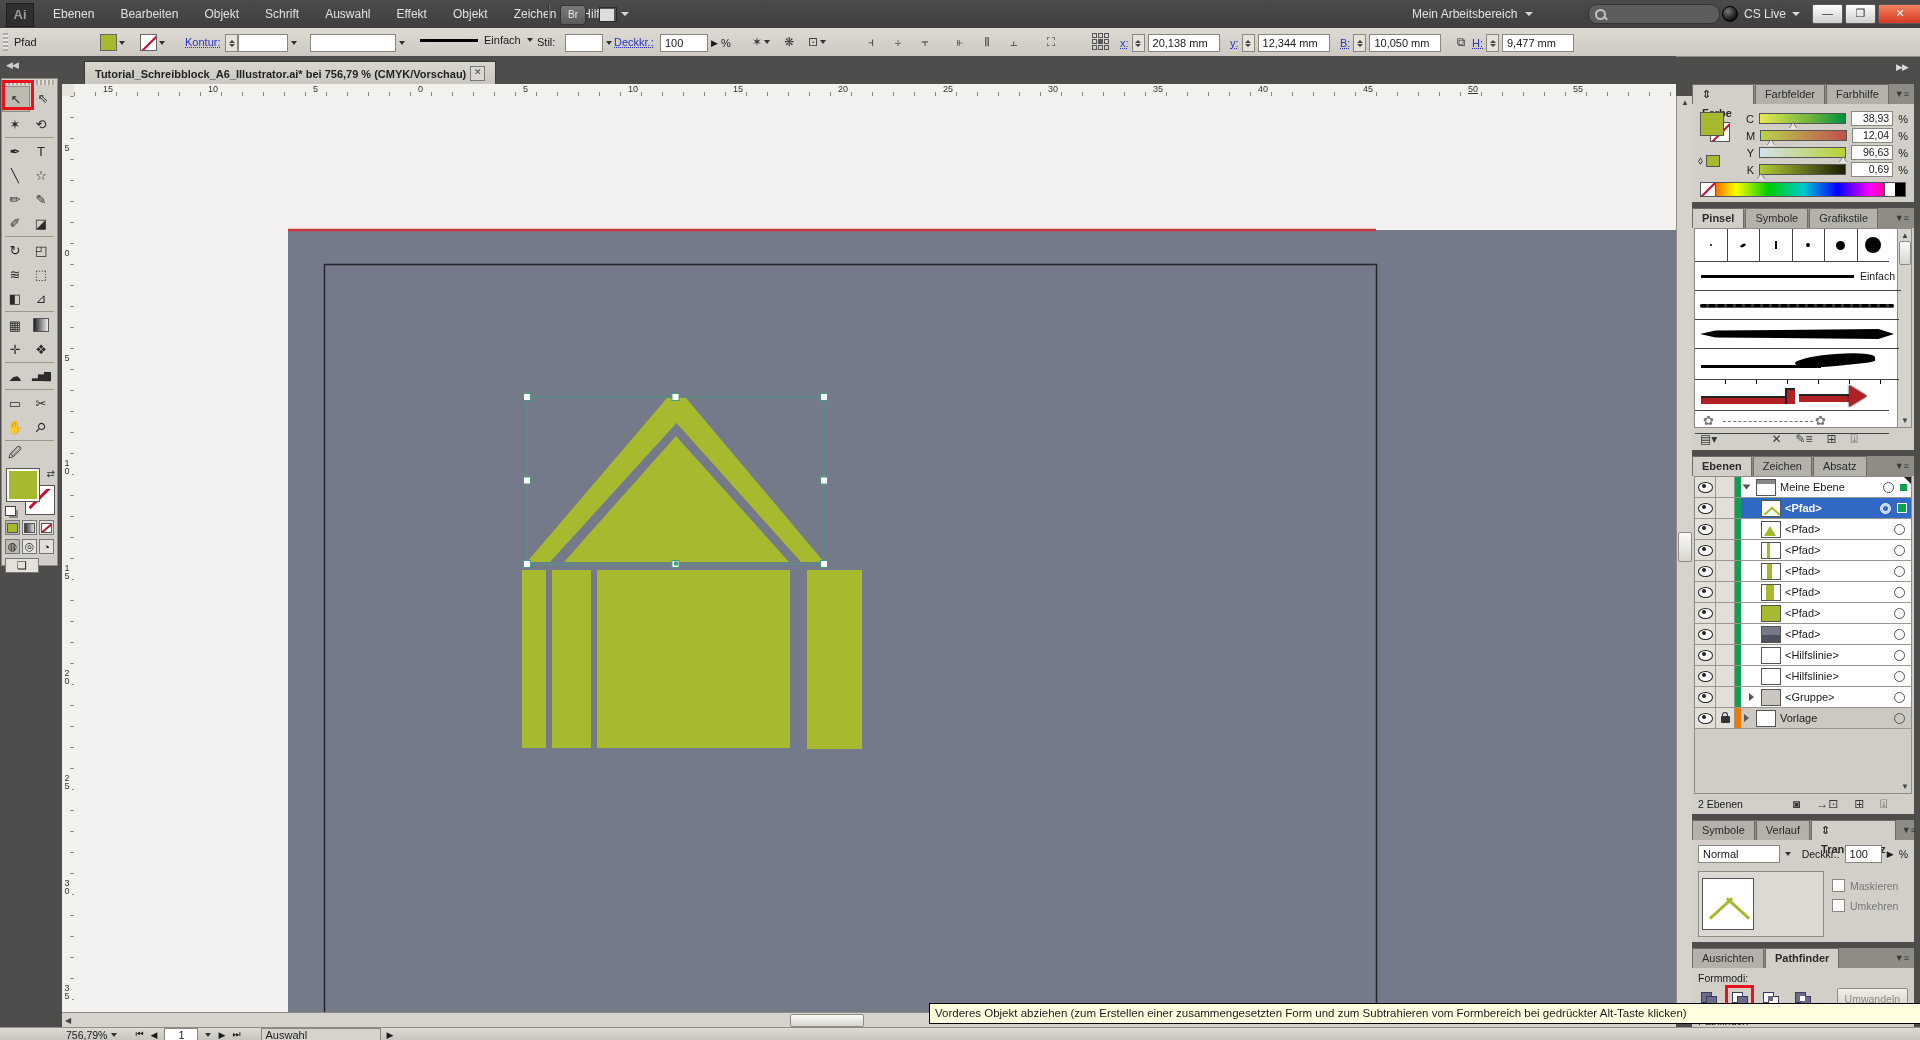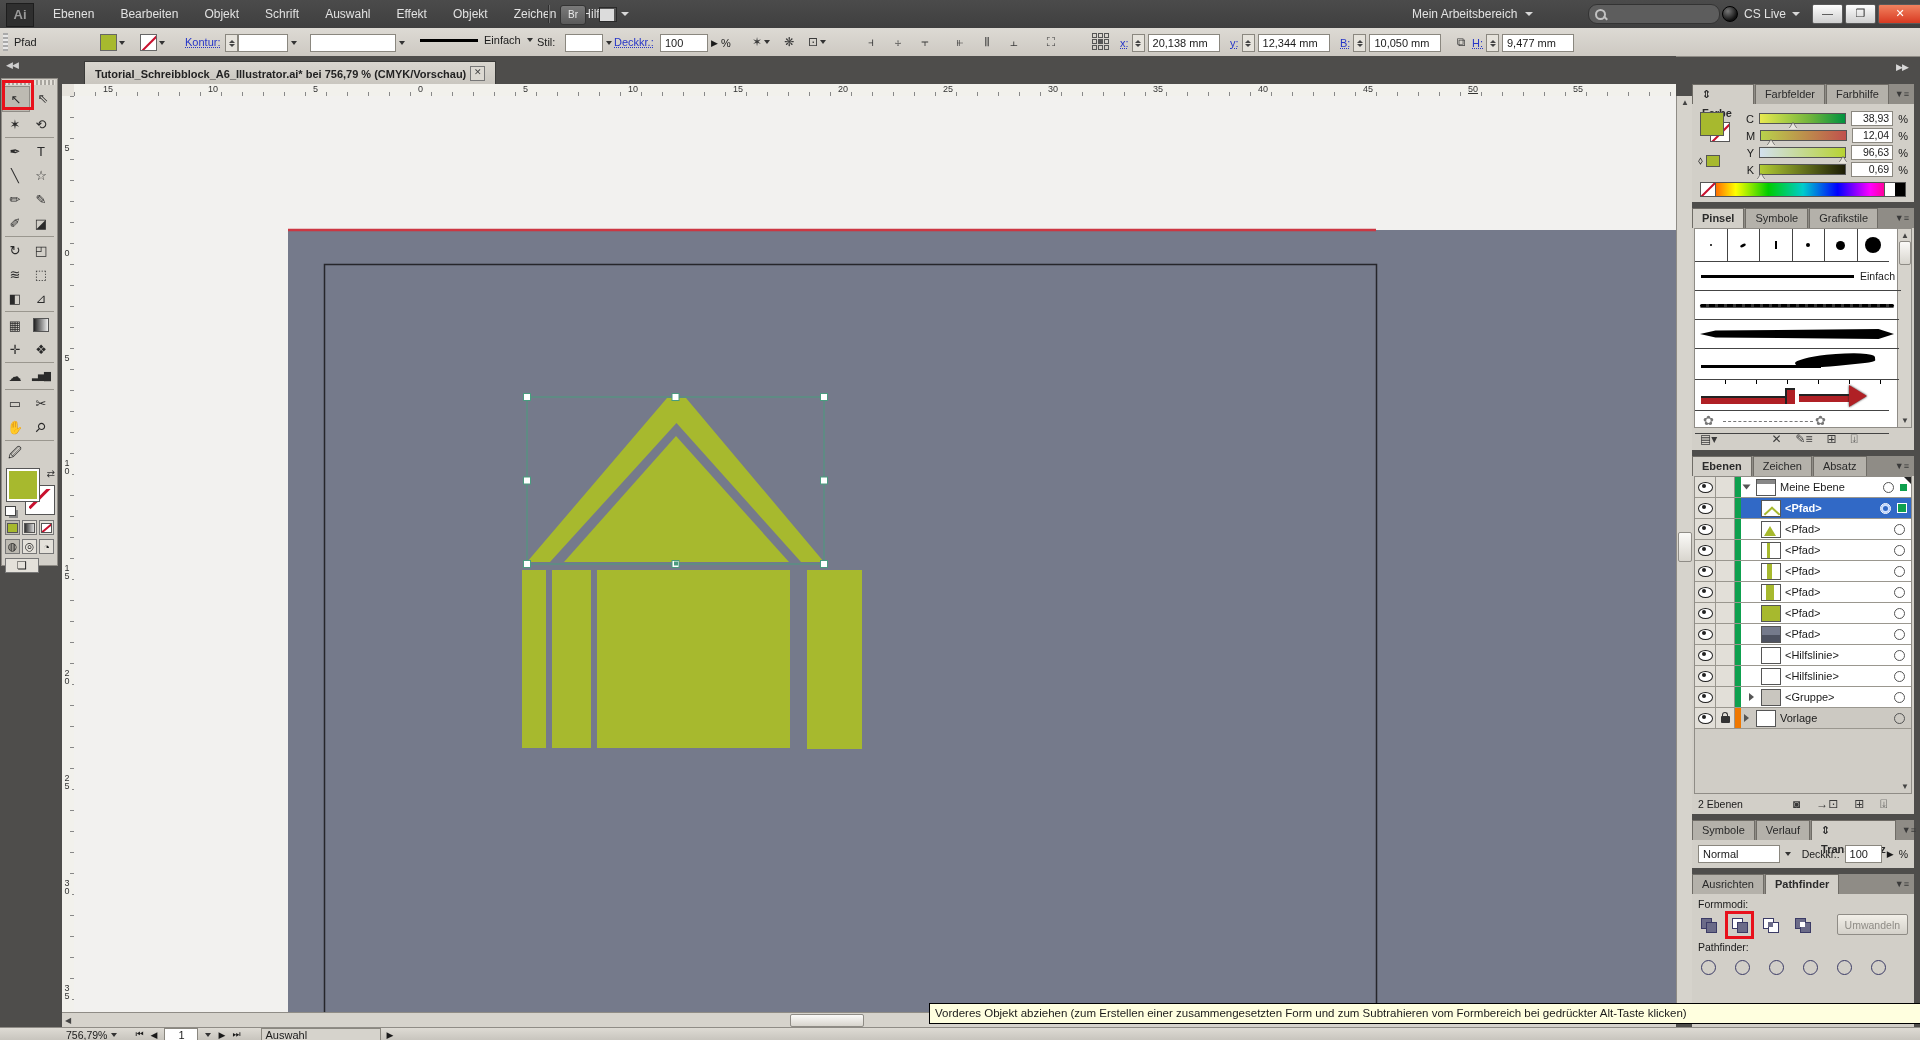--- a/index.html
+++ b/index.html
@@ -755,20 +755,38 @@
     </div>
     <div style="padding:5px 6px;">
       <div class="flex" style="gap:5px;">
         <span class="field" style="width:74px;justify-content:flex-start;">Normal</span>
         <span class="dd-caret"></span>
         <span style="font-size:10.5px;margin-left:6px;">Deckkr.:</span>
         <span class="field" style="width:28px;">100</span>
         <span style="font-size:9px;">▶</span>
         <span style="font-size:10.5px;">%</span>
       </div>
+      <div class="flex" style="margin-top:8px;align-items:flex-start;gap:8px;">
+        <div style="width:118px;height:58px;border:1px solid #8f8c86;background:#dcd9d2;display:flex;align-items:center;padding:3px;gap:6px;">
+          <span style="width:50px;height:50px;background:#fff;border:1px solid #555;position:relative;display:block;">
+            <i style="position:absolute;left:3px;top:28px;width:30px;height:3px;background:#a7b92e;transform:rotate(-42deg);display:block;"></i>
+            <i style="position:absolute;left:20px;top:28px;width:30px;height:3px;background:#a7b92e;transform:rotate(42deg);display:block;"></i>
+          </span>
+        </div>
+        <div style="display:flex;flex-direction:column;gap:7px;margin-top:8px;">
+          <label class="flex" style="gap:5px;font-size:10.5px;color:#777;">
+              <span class="checkbox"></span>
+              <span>Maskieren</span>
+            </label>
+          <label class="flex" style="gap:5px;font-size:10.5px;color:#777;">
+              <span class="checkbox"></span>
+              <span>Umkehren</span>
+            </label>
+        </div>
+      </div>
     </div>
 
     <div class="darkgap"></div>
 
     <div class="ptabs">
       <span class="ptab">Ausrichten</span>
       <span class="ptab active">Pathfinder</span>
       <span class="pmenu">▼≡</span>
     </div>
     <div style="padding:4px 6px;position:relative;">

